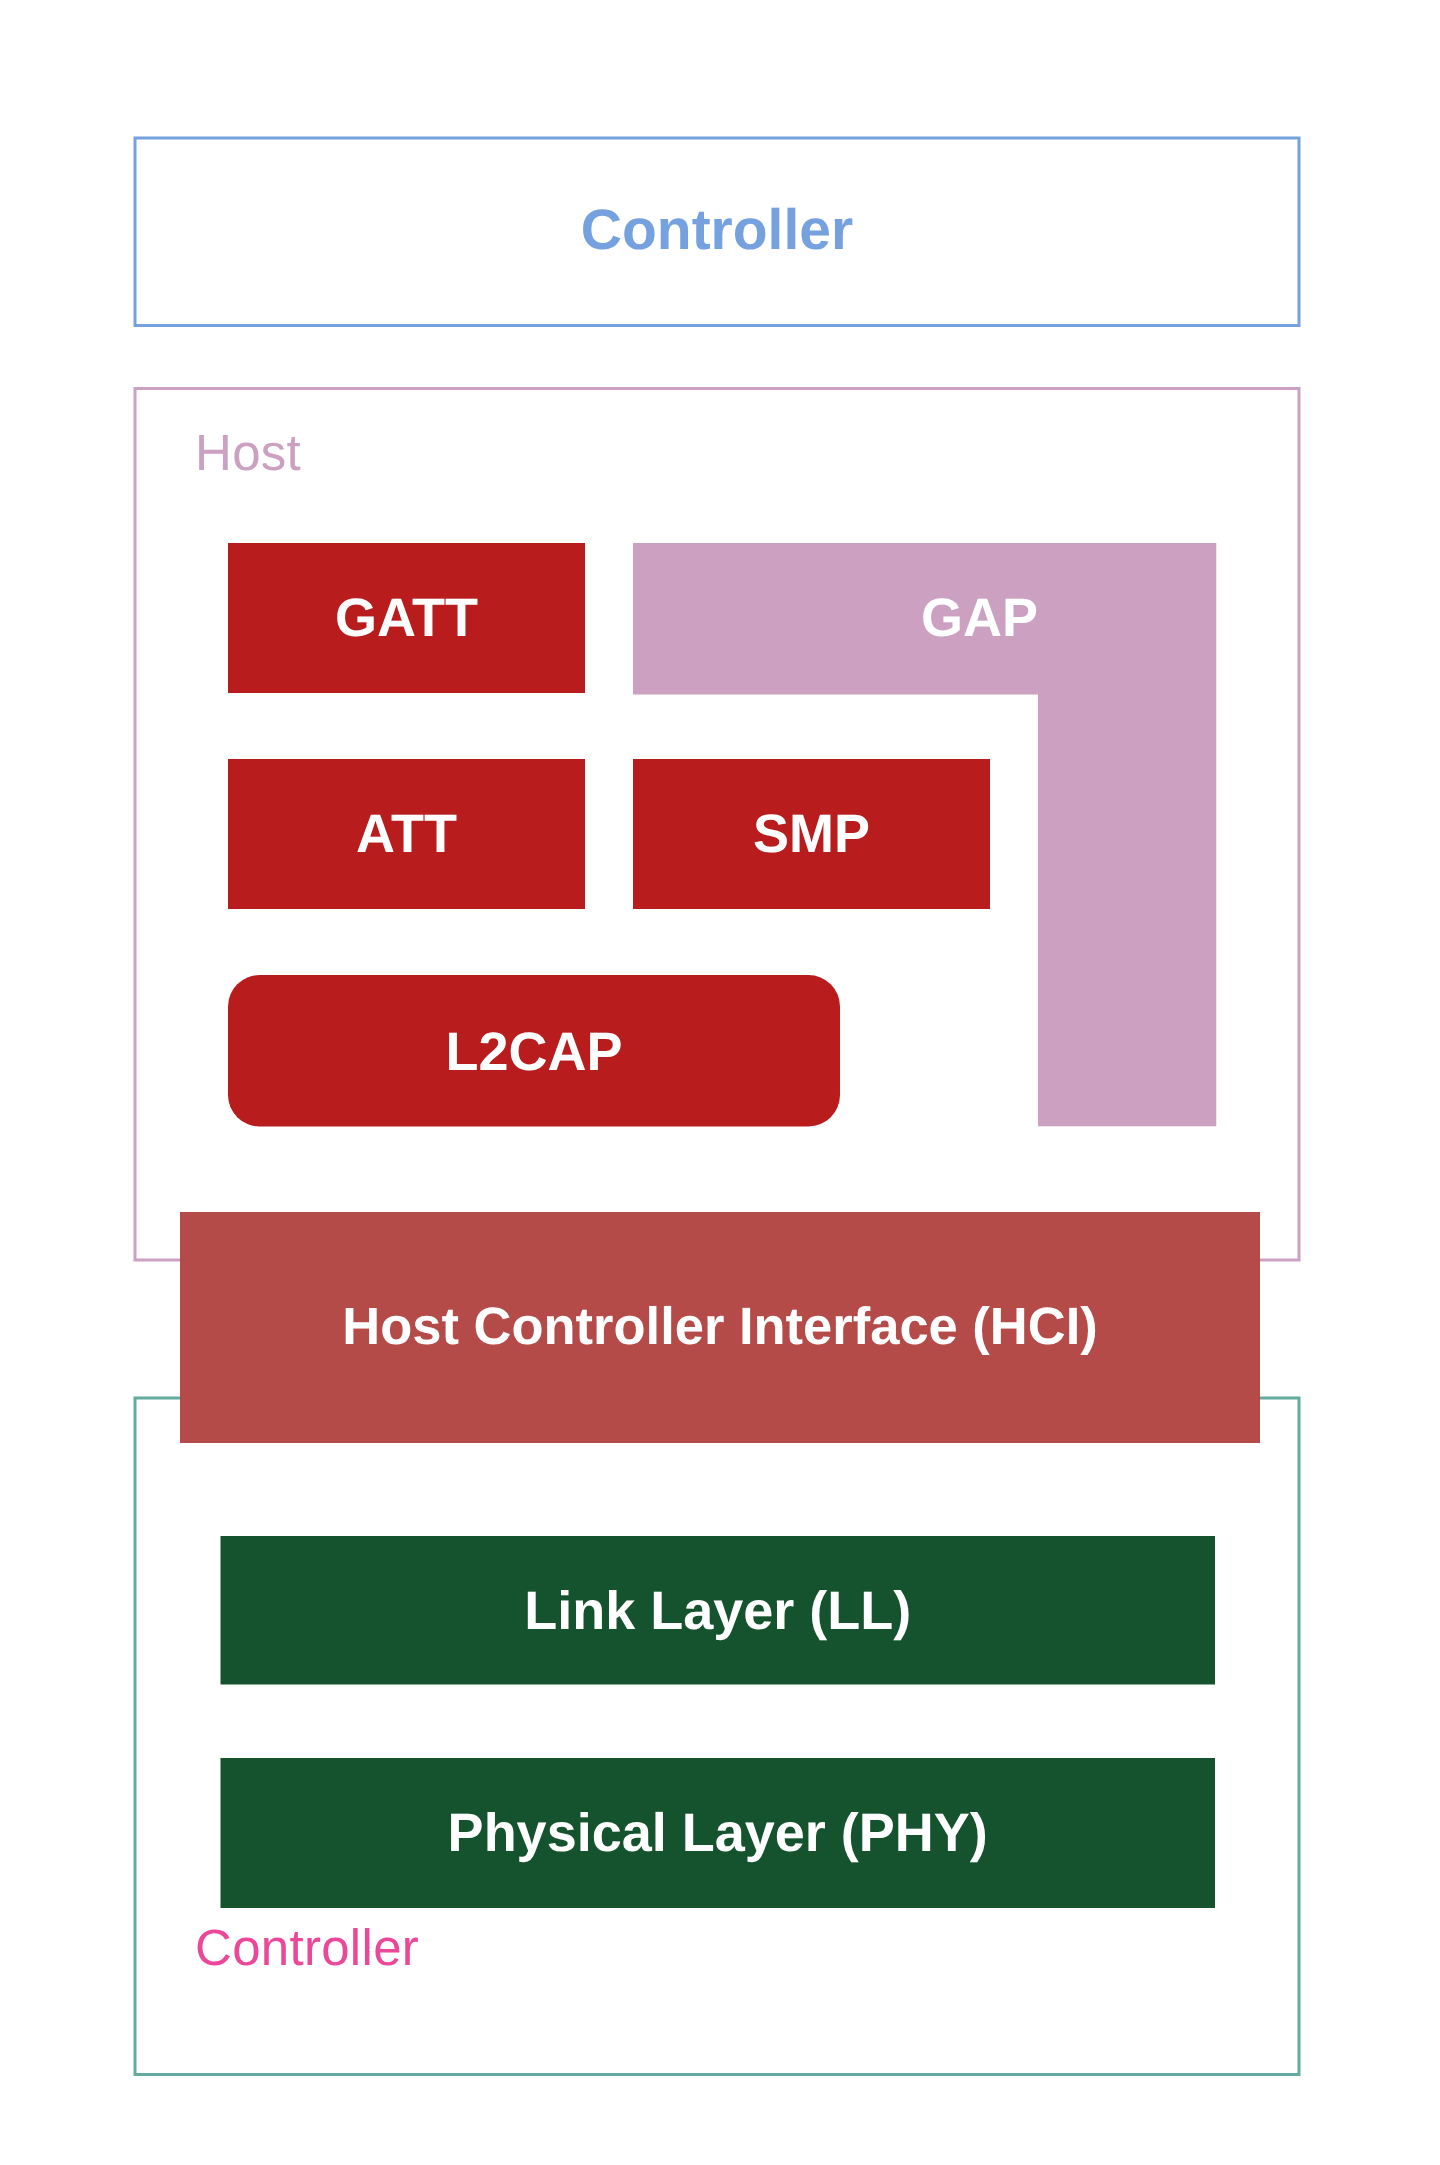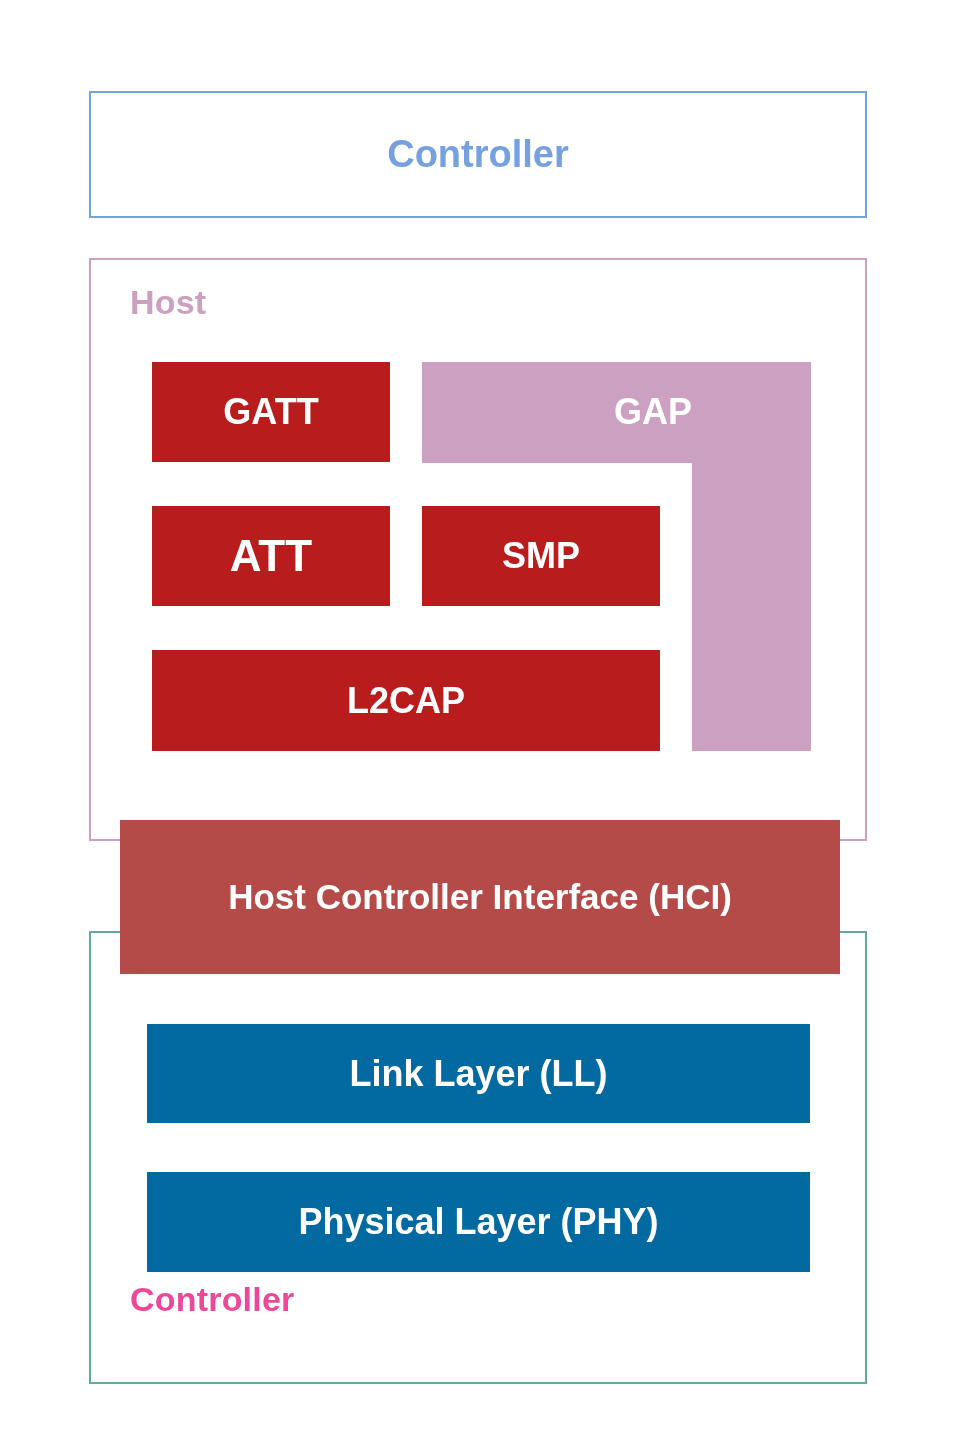--- a/index.html
+++ b/index.html
@@ -42,21 +42,21 @@
     left: 89px;
     top: 931px;
     width: 778px;
     height: 453px;
     border: 2px solid #63AB9F;
   }
 
   
   .section-title {
     position: absolute;
-    font-weight: bold;
+    font-weight: normal;
     font-size: 34px;
     letter-spacing: 0.2px;
     white-space: nowrap;
   }
   .host-title {
     left: 130px;
     top: 283px;
     color: #CBA0C0;
   }
   .ctrl-title {
@@ -86,27 +86,27 @@
     position: absolute;
     box-sizing: border-box;
     display: flex;
     align-items: center;
     justify-content: center;
     color: #ffffff;
     font-weight: bold;
     white-space: nowrap;
   }
   .mauve  { background: #b91c1c; }
-  .teal   { background: #0369a1; }
+  .teal   { background: #14532d; }
   .red    { background: #B44B48; }
 
   .blk-gatt  { left: 152px; top: 362px; width: 238px; height: 100px; font-size: 36px; }
-  .blk-att   { left: 152px; top: 506px; width: 238px; height: 100px; font-size: 44px; }
+  .blk-att   { left: 152px; top: 506px; width: 238px; height: 100px; font-size: 36px; }
   .blk-smp   { left: 422px; top: 506px; width: 238px; height: 100px; font-size: 36px; text-align: right; }
-  .blk-l2cap { left: 152px; top: 650px; width: 508px; height: 101px; font-size: 36px; }
+  .blk-l2cap { left: 152px; top: 650px; width: 408px; height: 101px; font-size: 36px; border-radius: 21px; }
 
   
   .gap-shape {
     position: absolute;
     left: 422px;
     top: 362px;
     width: 389px;
     height: 389px;
     overflow: visible;
   }
@@ -120,21 +120,21 @@
     display: flex;
     align-items: center;
     justify-content: center;
     color: #ffffff;
     font-weight: bold;
     font-size: 36px;
     white-space: nowrap;
     pointer-events: none;
   }
 
-  .blk-hci  { left: 120px; top: 808px; width: 720px; height: 154px; font-size: 35px; margin-top: 12px; }
+  .blk-hci  { left: 120px; top: 808px; width: 720px; height: 154px; font-size: 35px; }
   .blk-ll   { left: 147px; top: 1024px; width: 663px; height: 99px; font-size: 36px; }
   .blk-phy  { left: 147px; top: 1172px; width: 663px; height: 100px; font-size: 36px; }
 </style>
 </head>
 <body>
 
 <div id="stack">
 
   <div class="outline-box app-box"></div>
   <div class="app-label">Controller</div>

